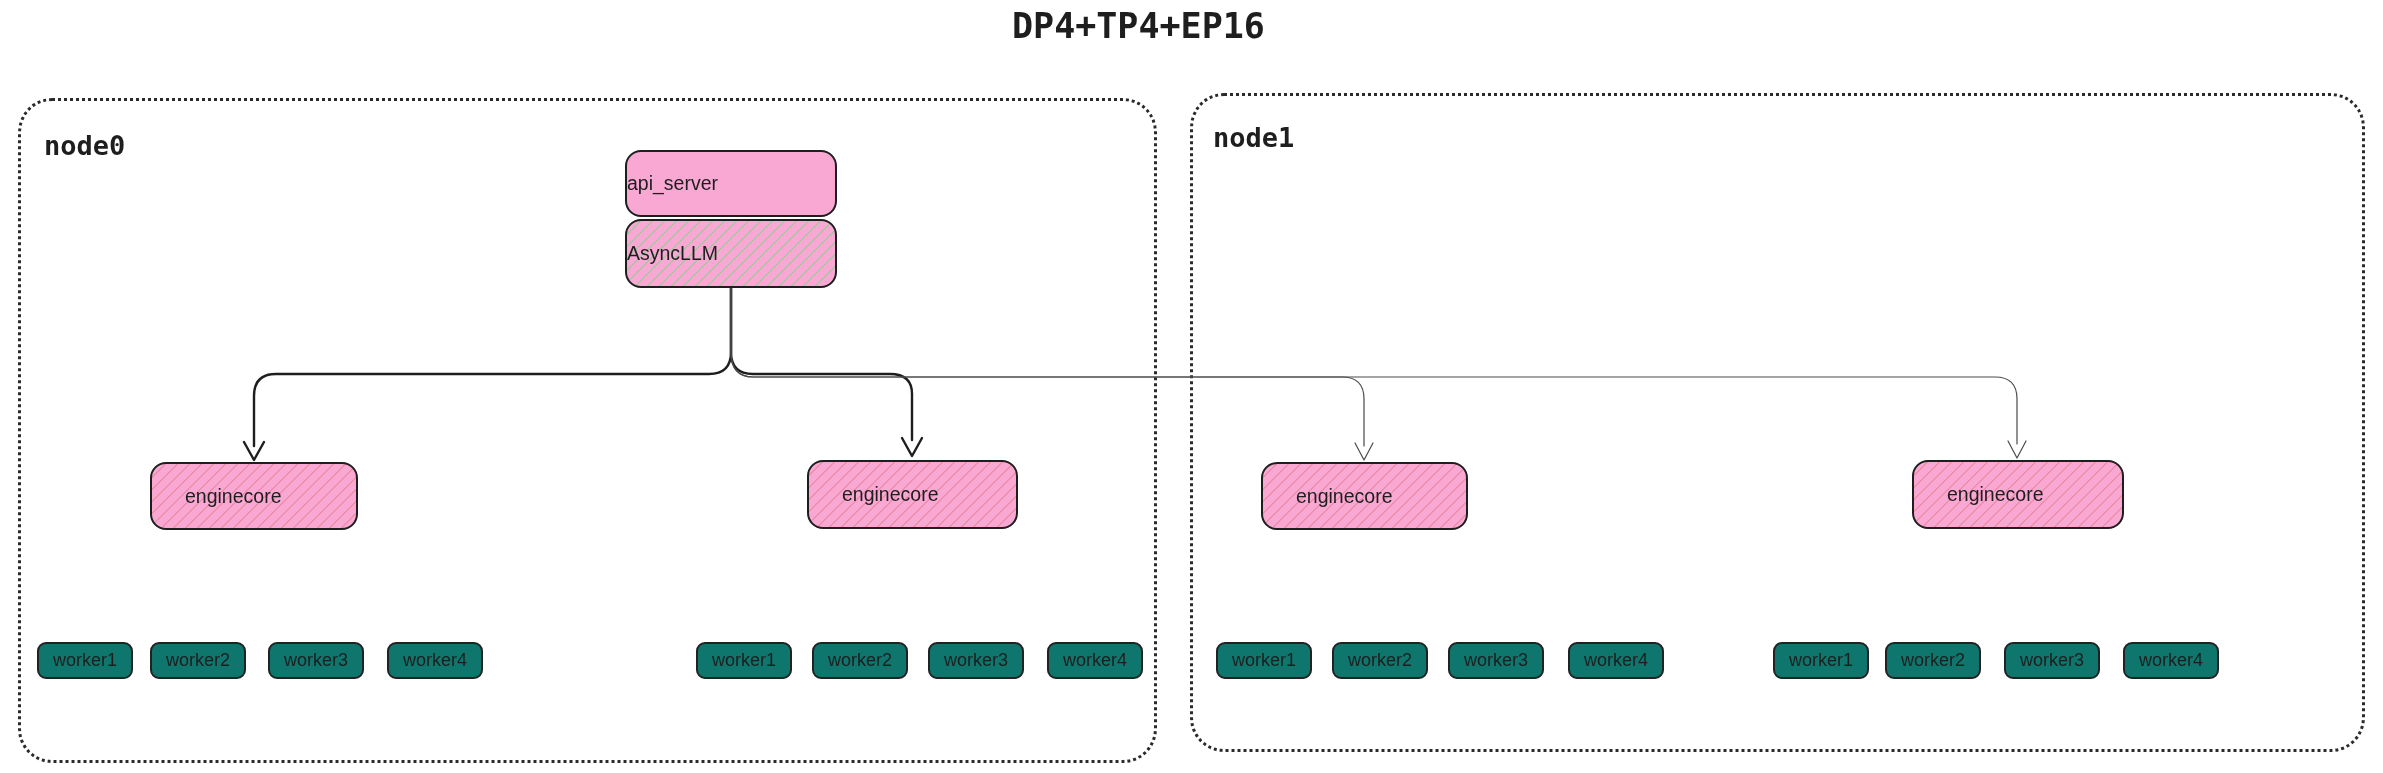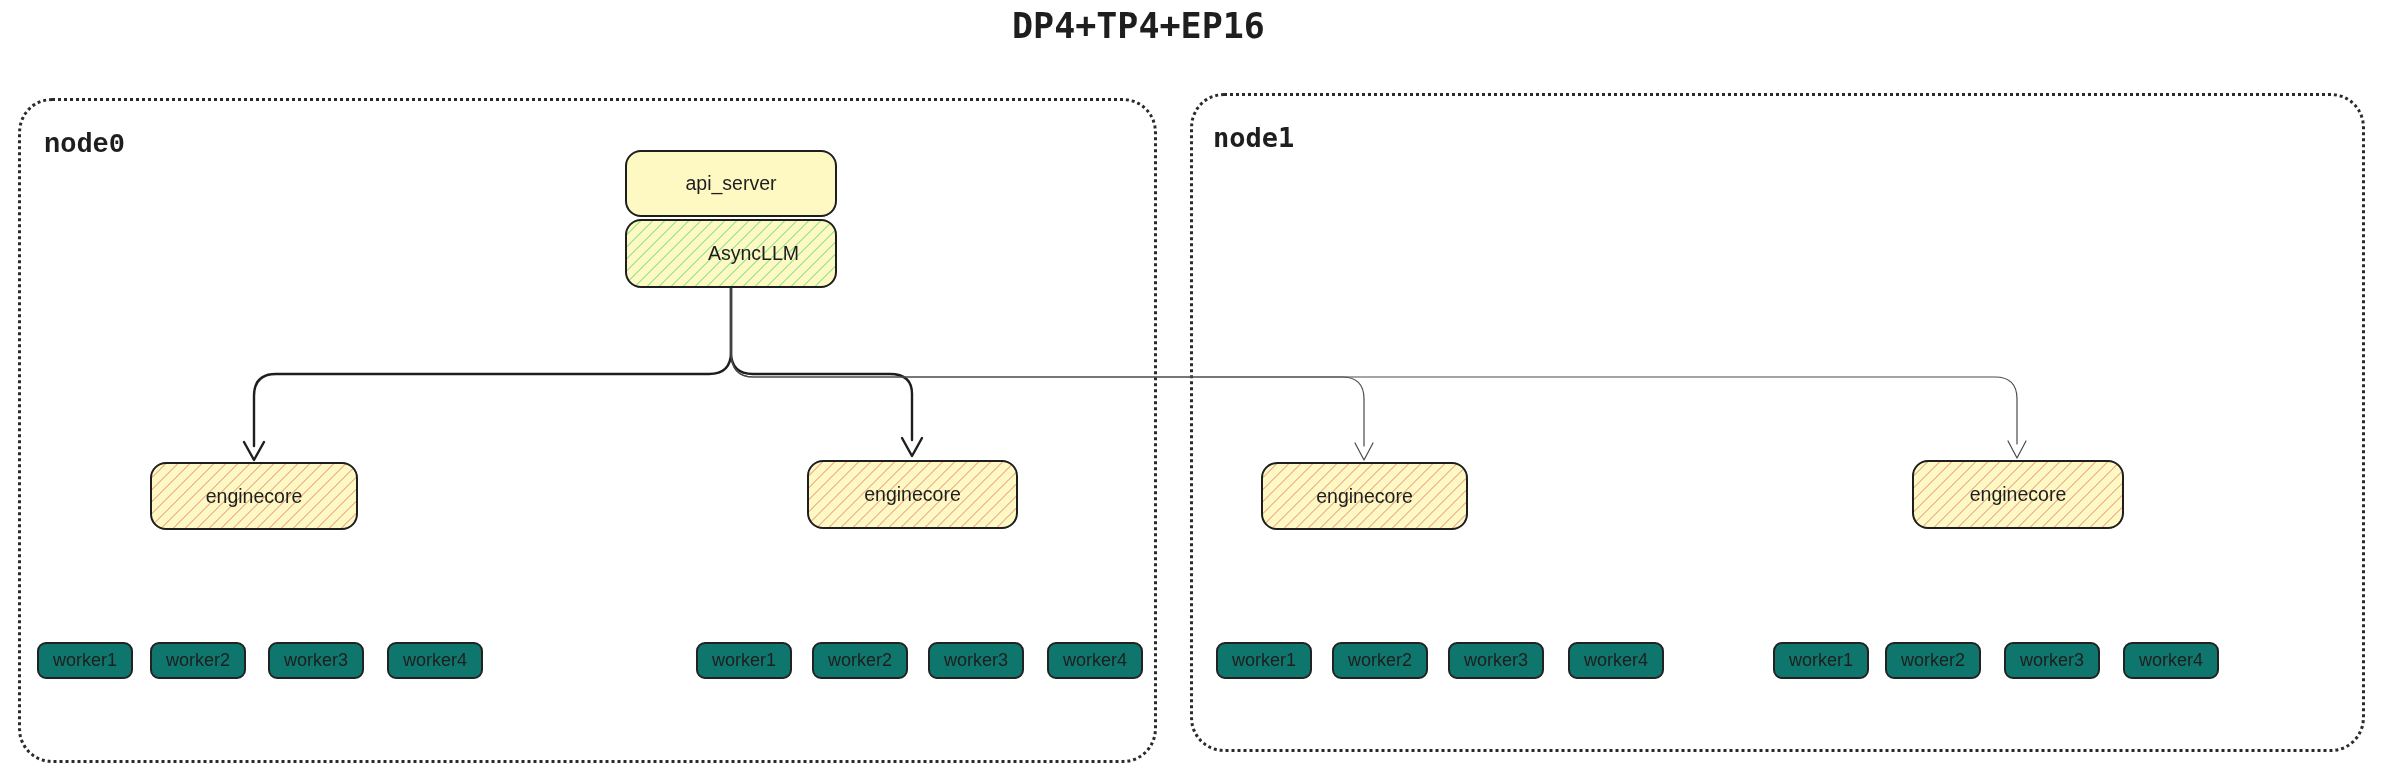--- a/index.html
+++ b/index.html
@@ -38,47 +38,47 @@
 
   .node-label {
     position: absolute;
     font-family: "DejaVu Sans Mono", monospace;
     font-weight: 700;
     font-size: 27px;
     color: #1e1e1e;
     white-space: nowrap;
     z-index: 4;
   }
-  #node0-label { left: 44px;  top: 130px; font-family: Liberation Mono, monospace; }
+  #node0-label { left: 44px;  top: 130px; }
   #node1-label { left: 1213px; top: 122px; text-align: center; }
 
   .shape {
     position: absolute;
     box-sizing: border-box;
     border: 2.5px solid #1e1e1e;
     border-radius: 16px;
-    background-color: #fef9c3;
+    background-color: #f9a8d4;
     display: flex;
     align-items: center;
-    justify-content: center;
+    justify-content: flex-start;
     font-size: 19.5px;
     color: #1e1e1e;
     z-index: 3;
     white-space: nowrap;
   }
   .hatch-green {
     background-image: repeating-linear-gradient(135deg,
       rgba(105,219,124,0.55) 0px, rgba(105,219,124,0.55) 1.6px,
       transparent 1.6px, transparent 8.5px);
-    padding-left: 45px;
   }
   .hatch-red {
     background-image: repeating-linear-gradient(135deg,
       rgba(224,108,108,0.42) 0px, rgba(224,108,108,0.42) 1.4px,
       transparent 1.4px, transparent 8.5px);
+    padding-left: 33px;
   }
 
   #api-server-box { left: 625px; top: 150px; width: 212px; height: 67px; }
   #asyncllm-box   { left: 625px; top: 219px; width: 212px; height: 69px; }
 
   #enginecore-0-0 { left: 150px;  top: 462px; width: 208px; height: 68px; }
   #enginecore-0-1 { left: 807px;  top: 460px; width: 211px; height: 69px; }
   #enginecore-1-0 { left: 1261px; top: 462px; width: 207px; height: 68px; }
   #enginecore-1-1 { left: 1912px; top: 460px; width: 212px; height: 69px; }
 

